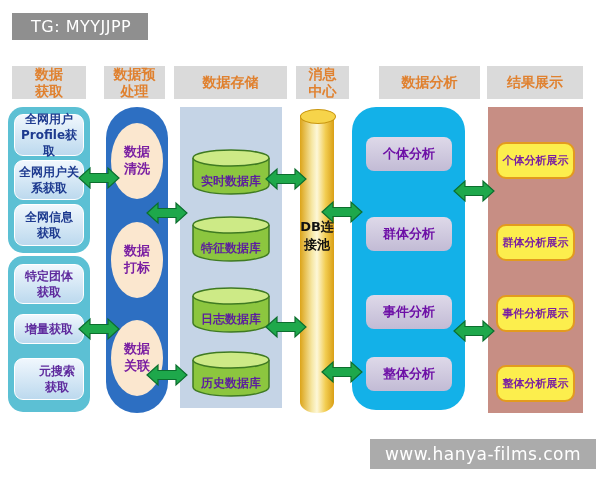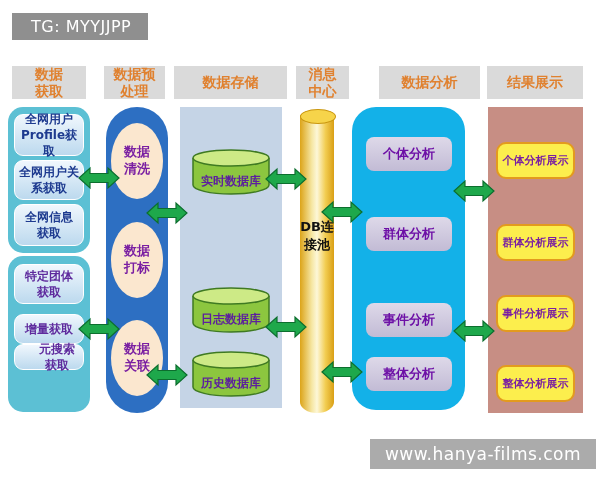--- a/index.html
+++ b/index.html
@@ -90,39 +90,46 @@
 Profile获取</div>
   <div class="abs acq-box g1 ml" style="top:160px;height:40px;">全网用户关
 系获取</div>
   <div class="abs acq-box g1 ml" style="top:204px;height:42px;">全网信息
 获取</div>
 
   <div class="abs teal-group" style="top:256px;height:156px;"></div>
   <div class="abs acq-box g2 ml" style="top:264px;height:40px;">特定团体
 获取</div>
   <div class="abs acq-box g2" style="top:314px;height:30px;">增量获取</div>
-  <div class="abs acq-box g2 ml" style="top:344px;height:26px;padding-left:16px;">元搜索
+  <div class="abs acq-box g2 ml" style="top:358px;height:42px;padding-left:16px;">元搜索
 获取</div>
 
   <div class="abs pp-pill"></div>
   <div class="abs pp-ellipse ml" style="top:123px;">数据
 清洗</div>
   <div class="abs pp-ellipse ml" style="top:222px;">数据
 打标</div>
   <div class="abs pp-ellipse ml" style="top:320px;">数据
 关联</div>
 
   <div class="abs storage-panel"></div>
 
   <div class="abs cyl" style="top:149px;">
     <svg width="78" height="46" viewBox="0 0 78 46">
       <path d="M1,9 L1,36 A38,9 0 0 0 77,36 L77,9" fill="#8cc63f" stroke="#3f7a22" stroke-width="1.5"></path>
       <ellipse cx="39" cy="9" rx="38" ry="8" fill="#cdea86" stroke="#3f7a22" stroke-width="1.5"></ellipse>
     </svg>
     <span class="lbl">实时数据库</span>
+  </div>
+  <div class="abs cyl" style="top:216px;">
+    <svg width="78" height="46" viewBox="0 0 78 46">
+      <path d="M1,9 L1,36 A38,9 0 0 0 77,36 L77,9" fill="#8cc63f" stroke="#3f7a22" stroke-width="1.5"></path>
+      <ellipse cx="39" cy="9" rx="38" ry="8" fill="#cdea86" stroke="#3f7a22" stroke-width="1.5"></ellipse>
+    </svg>
+    <span class="lbl">特征数据库</span>
   </div>
   <div class="abs cyl" style="top:287px;">
     <svg width="78" height="46" viewBox="0 0 78 46">
       <path d="M1,9 L1,36 A38,9 0 0 0 77,36 L77,9" fill="#8cc63f" stroke="#3f7a22" stroke-width="1.5"></path>
       <ellipse cx="39" cy="9" rx="38" ry="8" fill="#cdea86" stroke="#3f7a22" stroke-width="1.5"></ellipse>
     </svg>
     <span class="lbl">日志数据库</span>
   </div>
   <div class="abs cyl" style="top:351px;">
     <svg width="78" height="46" viewBox="0 0 78 46">
@@ -131,21 +138,21 @@
     </svg>
     <span class="lbl">历史数据库</span>
   </div>
 
   <div class="abs ycyl"></div>
   <div class="abs ycyl-label">DB连接池</div>
 
   <div class="abs ana-panel"></div>
   <div class="abs ana-box" style="top:137px;">个体分析</div>
   <div class="abs ana-box" style="top:217px;">群体分析</div>
-  <div class="abs ana-box" style="top:303px;">事件分析</div>
+  <div class="abs ana-box" style="top:295px;">事件分析</div>
   <div class="abs ana-box" style="top:357px;">整体分析</div>
 
   <div class="abs res-panel"></div>
   <div class="abs res-box" style="top:133px;">个体分析展示</div>
   <div class="abs res-box" style="top:215px;">群体分析展示</div>
   <div class="abs res-box" style="top:286px;">事件分析展示</div>
   <div class="abs res-box" style="top:356px;">整体分析展示</div>
 
   <svg class="abs arrow-layer" width="600" height="480" viewBox="0 0 600 480">
     <defs>

